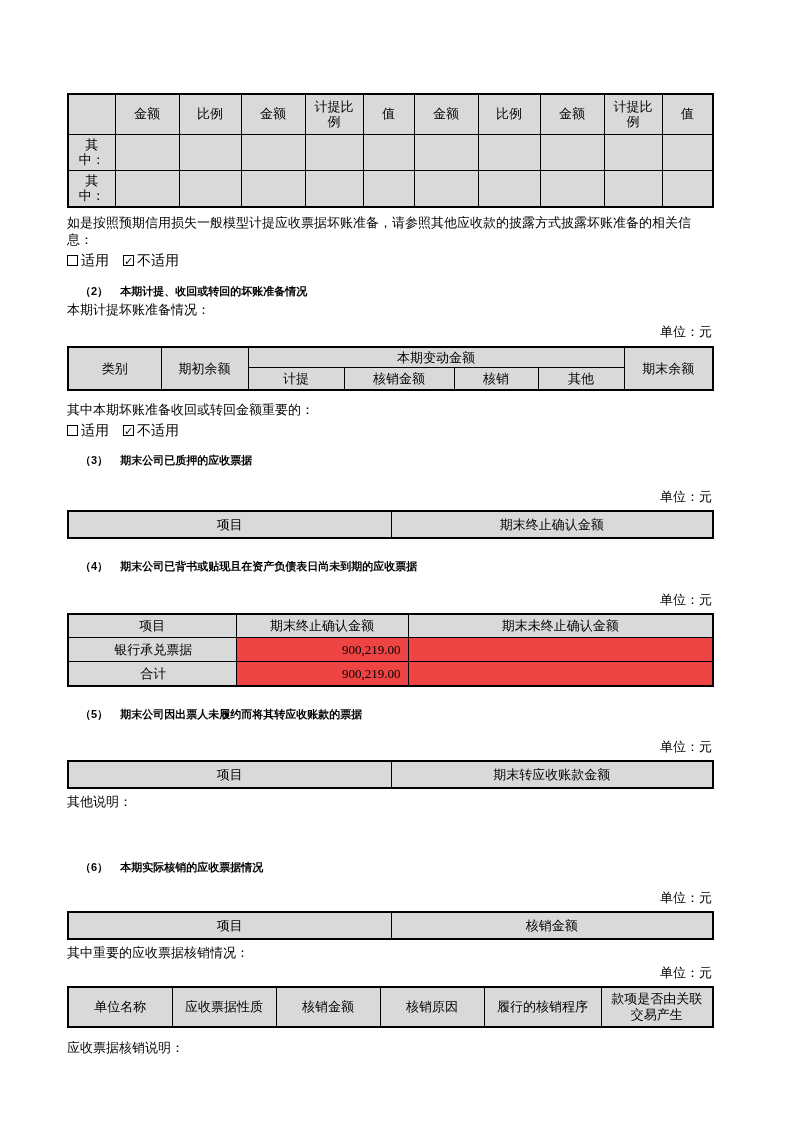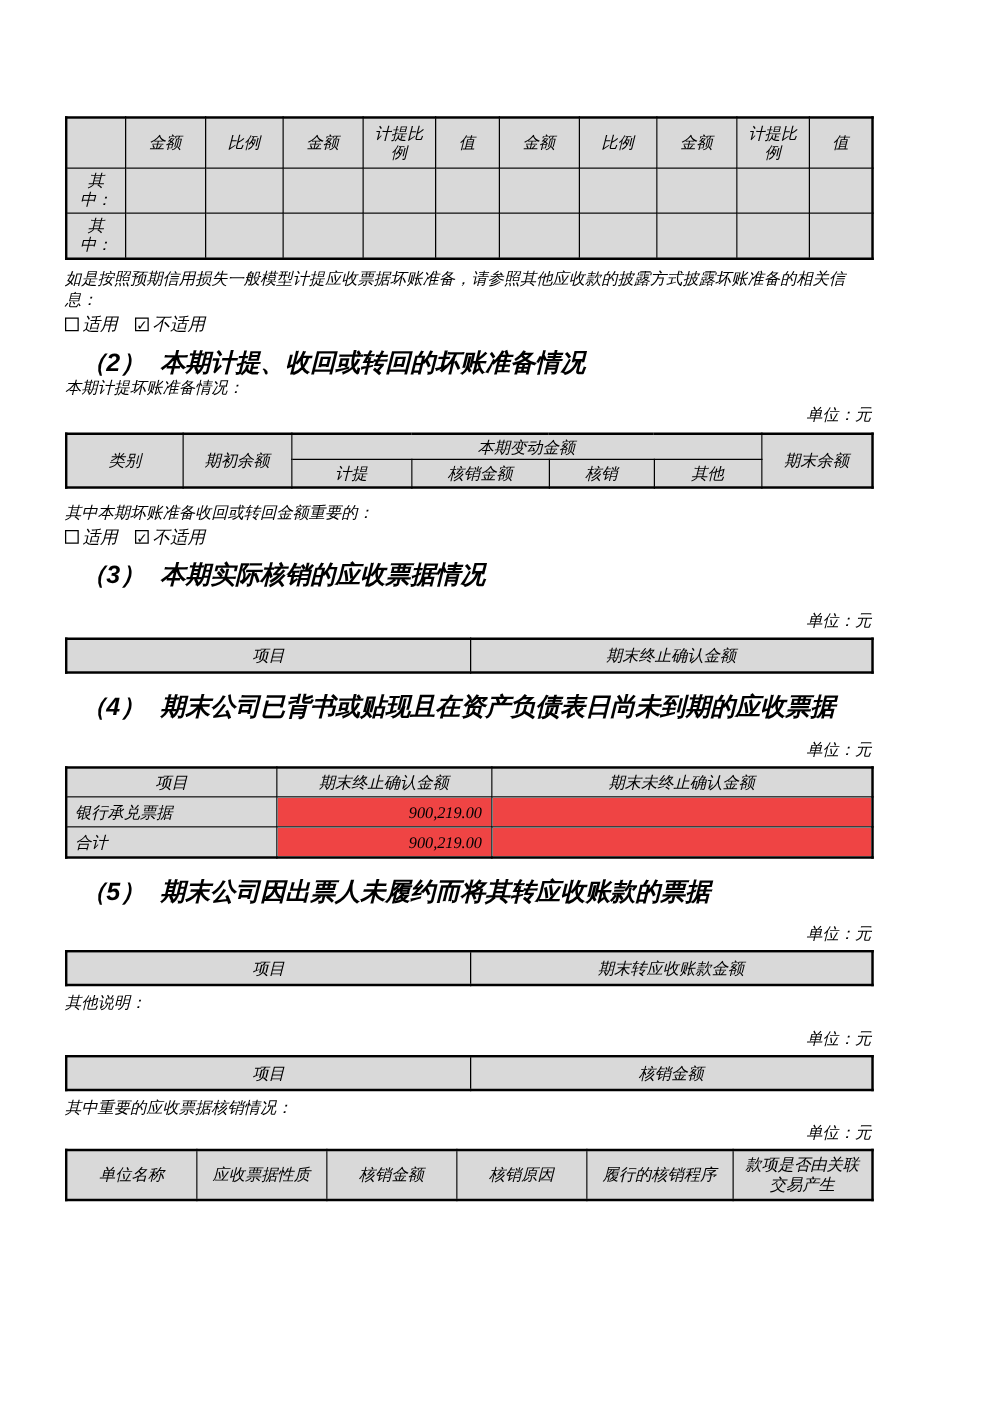--- a/index.html
+++ b/index.html
@@ -2,45 +2,45 @@
 <html><head>
 <meta charset="utf-8">
 <style>
   * { margin:0; padding:0; box-sizing:border-box; }
   body { background:#fff; }
   .page {
     position:relative; width:793px; height:1122px; background:#ffffff;
     font-family:"Liberation Serif","DejaVu Serif",serif;
     color:#000; overflow:hidden;
   }
-  .content { position:absolute; left:52px; top:93px; width:645px;font-style:italic; }
+  .content { position:absolute; left:67px; top:93px; width:645px; }
 
   
   table.t { border-collapse:collapse; table-layout:fixed; width:645px; border:2px solid #000; }
   table.t td { border:1px solid #000; background:#d9d9d9; font-size:13px; line-height:1.2;
                text-align:center; vertical-align:middle; padding:2px 4px; overflow:hidden; }
   table.t td.white { background:#ef4444; }
-  table.t td.left  { text-align:left; padding-left:6px; }
+  table.t td.left  { text-align:center; padding-left:6px; }
   table.t td.num   { text-align:right; padding-right:7px; font-family:"Liberation Serif","DejaVu Serif",serif; }
 
   .t-top tr.hdr td { height:40px; }
   .t-top tr.body td { height:25px; }
 
   .t-prov td { height:21px; }
   .t-prov tr.sub td { height:22px; }
 
   .t-onerow td { height:27px; }
   .t-endorse td { height:24px; }
   .t-writeoff-detail tr.hdr td { height:40px; }
 
   
   .para { font-size:13px; line-height:17px; margin-top:0; }
   .unit-line { font-size:13px; line-height:17px; text-align:right; }
   .sec-heading { font-family:"Liberation Sans","DejaVu Sans",sans-serif; font-weight:bold;
-                 font-size:20px; line-height:19px; padding-left:13px; }
+                 font-size:11px; line-height:19px; padding-left:13px; }
   .sec-heading .sec-num { margin-right:12px; }
 
   
   .cb-row { font-size:14px; line-height:17px; }
   .cb-item { margin-right:14px; }
   .cb { display:inline-block; width:11px; height:11px; border:1px solid #000;
         margin-right:3px; position:relative; top:1px; }
   .cb.checked::after { content:"✓"; position:absolute; left:0px; top:-3px;
         font-family:"DejaVu Sans","Liberation Sans",sans-serif; font-size:11px; }
 
@@ -157,21 +157,21 @@
   </tbody>
       </table>
 
   <div class="para m-para3">其中本期坏账准备收回或转回金额重要的：</div>
 
   <div class="cb-row m-cb2">
     <span class="cb-item"><span class="cb"></span><span>适用</span></span><span class="cb-item"><span class="cb checked"></span><span>不适用</span></span>
   </div>
 
   <div class="sec-heading m-h3">
-    <span class="sec-num">（3）</span><span>本期实际核销的应收票据情况</span>
+    <span class="sec-num">（3）</span><span>期末公司已质押的应收票据</span>
   </div>
   <div class="unit-line m-unit2">单位：元</div>
 
   <table class="t t-onerow m-t3">
     <colgroup>
           <col style="width:323px">
           <col style="width:322px">
         </colgroup>
     <tbody>
           <tr>
@@ -224,20 +224,23 @@
     <tbody>
           <tr>
       <td>项目</td>
       <td>期末转应收账款金额</td>
     </tr>
   </tbody>
       </table>
 
   <div class="para m-para4">其他说明：</div>
 
+  <div class="sec-heading m-h6">
+    <span class="sec-num">（6）</span><span>本期实际核销的应收票据情况</span>
+  </div>
   <div class="unit-line m-unit5">单位：元</div>
 
   <table class="t t-onerow m-t6">
     <colgroup>
           <col style="width:323px">
           <col style="width:322px">
         </colgroup>
     <tbody>
           <tr>
       <td>项目</td>
@@ -263,15 +266,16 @@
       <td>单位名称</td>
       <td>应收票据性质</td>
       <td>核销金额</td>
       <td>核销原因</td>
       <td>履行的核销程序</td>
       <td>款项是否由关联交易产生</td>
     </tr>
   </tbody>
       </table>
 
+  <div class="para m-para6">应收票据核销说明：</div>
 
 </div>
 </div>
 
 </body></html>

